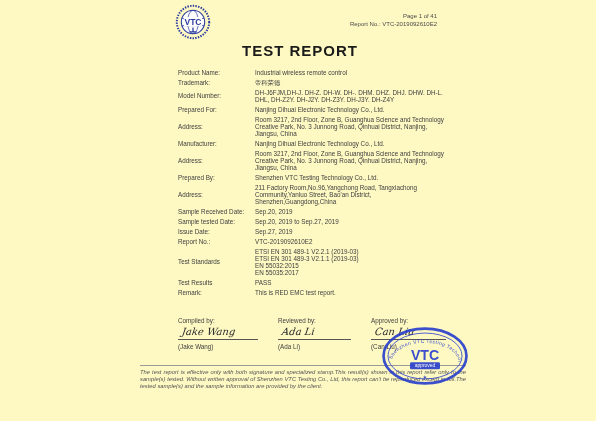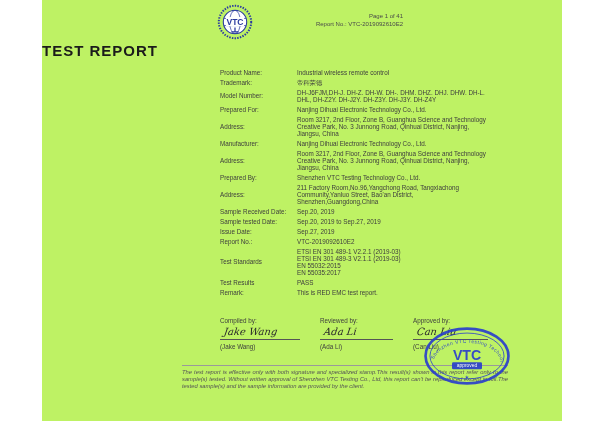--- a/index.html
+++ b/index.html
@@ -1,24 +1,24 @@
 <!DOCTYPE html>
 <html><head>
 <meta charset="utf-8">
 <style>
   html,body{margin:0;padding:0;background:#ffffff;}
   .page{
-    position:relative;width:520px;height:421px;background:#bef264;overflow:hidden;
-    font-family:"Liberation Sans",sans-serif;color:#3d3d3d;margin-left:42px;
+    position:relative;width:596px;height:421px;background:#fef9c3;overflow:hidden;
+    font-family:"Liberation Sans",sans-serif;color:#3d3d3d;
   }
   
   .logo{position:absolute;left:175px;top:4px;width:36px;height:36px;}
   .header-right{position:absolute;top:13px;right:159px;text-align:right;
     font-size:6px;line-height:7.5px;color:#4a4a4a;}
-  .doc-title{position:absolute;left:0;top:42px;width:600px;text-align:left;
+  .doc-title{position:absolute;left:0;top:42px;width:600px;text-align:center;
     font-size:15px;font-weight:bold;letter-spacing:1px;color:#1b1b1b;}
   
   .fields{position:absolute;left:178px;top:67px;width:268px;display:table;border-collapse:collapse;}
   .frow{display:table-row;}
   .fcell{display:table-cell;font-size:6.3px;line-height:7px;padding:1.5px 0;vertical-align:middle;}
   .flabel{width:77px;}
   .fvalue{white-space:pre-line;}
   
   .sigs{position:absolute;left:178px;top:317px;width:268px;display:flex;justify-content:space-between;}
   .sig-col{display:flex;flex-direction:column;}

